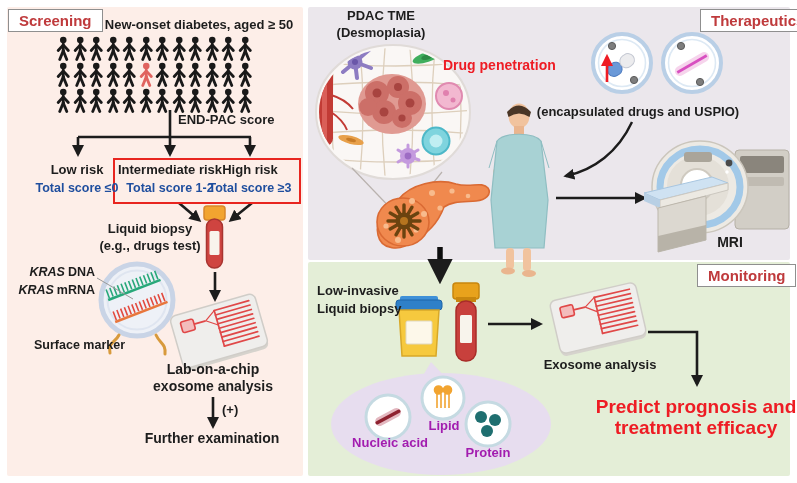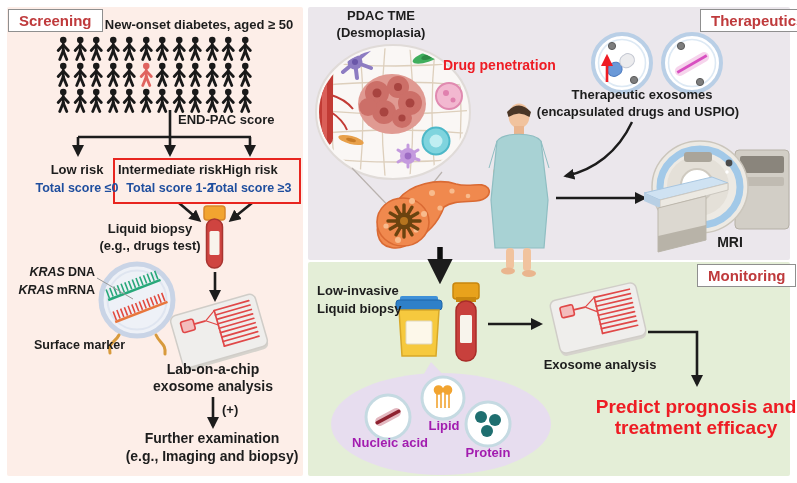--- a/index.html
+++ b/index.html
@@ -754,27 +754,25 @@
   <div class="txt s13 ctr" style="left:150px;top:239px;">(e.g., drugs test)</div>
 
   <div class="txt s12 rt" style="left:95px;top:265px;"><i>KRAS</i><span>DNA</span></div>
   <div class="txt s12 rt" style="left:95px;top:283px;"><i>KRAS</i><span>mRNA</span></div>
   <div class="txt s12" style="left:34px;top:338px;">Surface marker</div>
 
   <div class="txt s14 ctr" style="left:213px;top:361px;">Lab-on-a-chip</div>
   <div class="txt s14 ctr" style="left:213px;top:378px;">exosome analysis</div>
   <div class="txt s13" style="left:222px;top:403px;">(+)</div>
   <div class="txt s14 ctr" style="left:212px;top:430px;">Further examination</div>
-  <div class="txt s14 ctr" style="left:212px;top:448px;">(e.g., Imaging and biopsy)</div>
 
   <div class="tag" style="left:700px;top:9px;">Therapeutics</div>
   <div class="txt s13 ctr" style="left:381px;top:9px;">PDAC TME</div>
   <div class="txt s13 ctr" style="left:381px;top:26px;">(Desmoplasia)</div>
   <div class="txt s14 red-em" style="left:443px;top:57px;">Drug penetration</div>
-  <div class="txt s13 ctr" style="left:642px;top:88px;">Therapeutic exosomes</div>
   <div class="txt s13 ctr" style="left:638px;top:105px;">(encapsulated drugs and USPIO)</div>
   <div class="txt s14 ctr" style="left:730px;top:234px;">MRI</div>
 
   <div class="tag" style="left:697px;top:264px;">Monitoring</div>
   <div class="txt s13" style="left:317px;top:284px;">Low-invasive</div>
   <div class="txt s13" style="left:317px;top:302px;">Liquid biopsy</div>
   <div class="txt s13 ctr" style="left:600px;top:358px;">Exosome analysis</div>
   <div class="txt s13 ctr brown" style="left:390px;top:436px;">Nucleic acid</div>
   <div class="txt s13 ctr brown" style="left:444px;top:419px;">Lipid</div>
   <div class="txt s13 ctr brown" style="left:488px;top:446px;">Protein</div>

